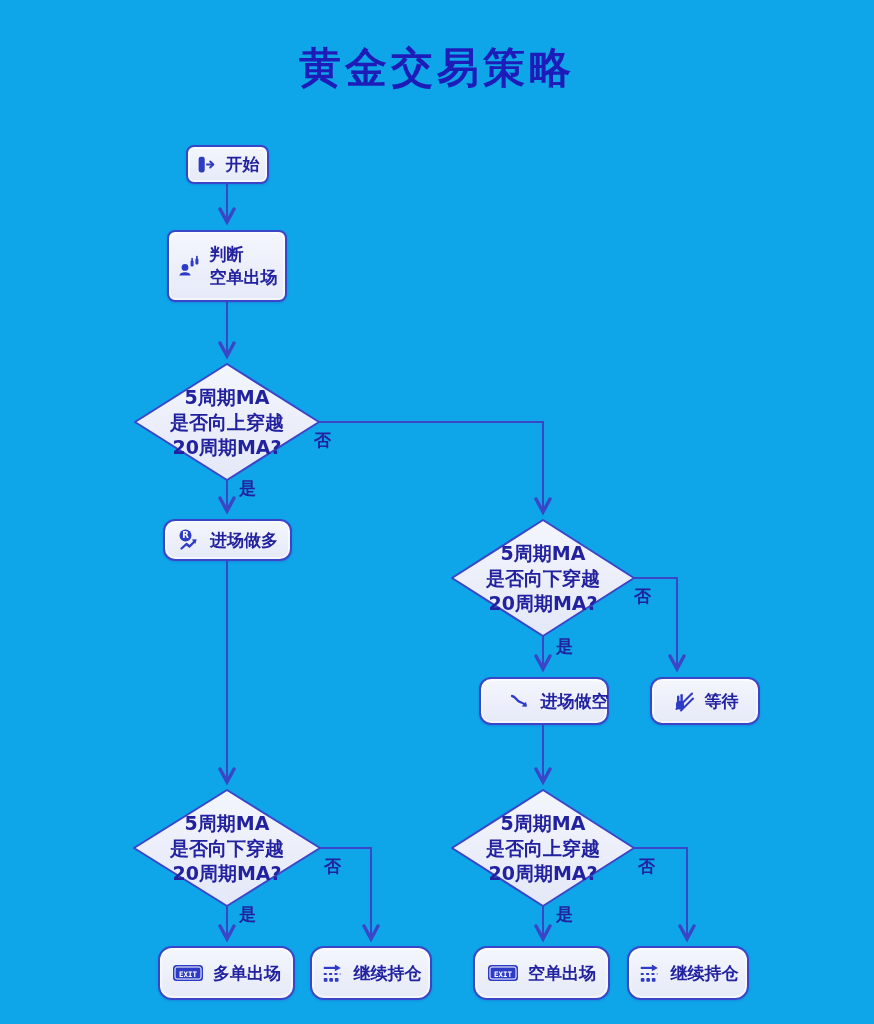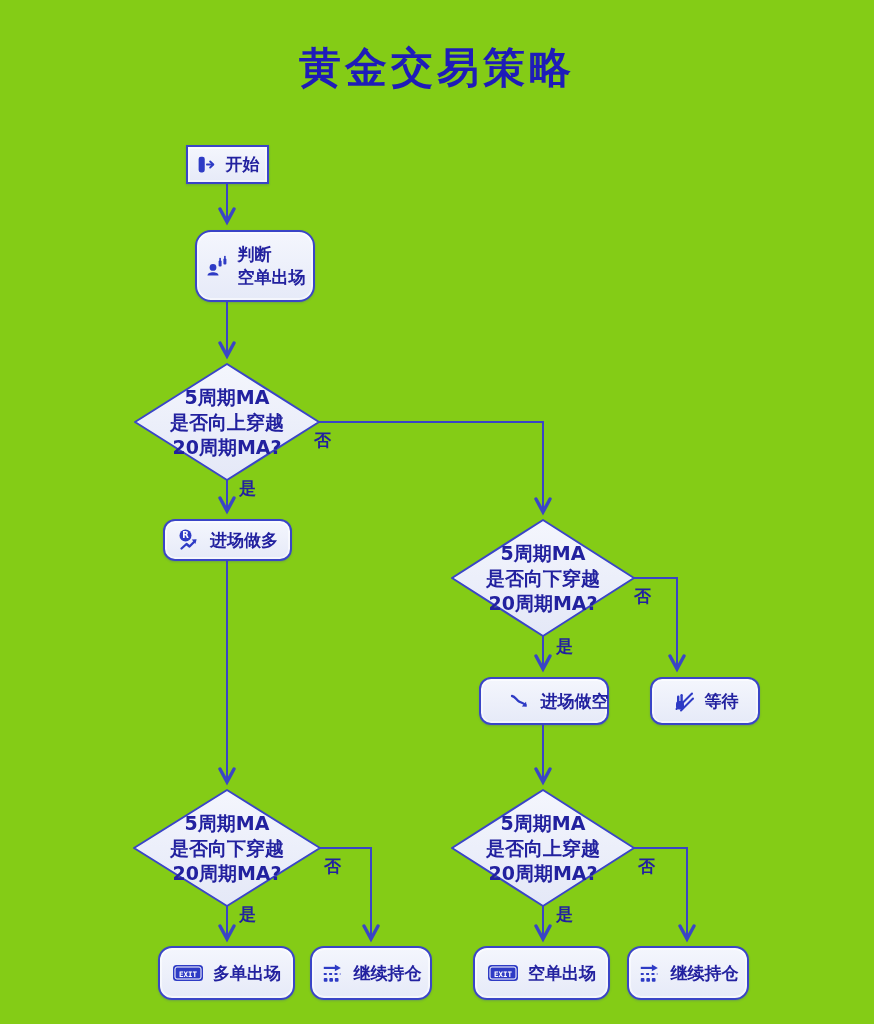--- a/index.html
+++ b/index.html
@@ -1,17 +1,17 @@
 <!DOCTYPE html>
 <html><head>
 <meta charset="utf-8">
 <style>
   html,body{margin:0;padding:0;background:#ffffff;}
   body{font-family:"DejaVu Sans","Liberation Sans",sans-serif;}
-  #canvas{position:relative;width:874px;height:1024px;background:#84cc16;overflow:hidden;}
+  #canvas{position:relative;width:874px;height:1024px;background:#0ea5e9;overflow:hidden;}
   #page-title{
     position:absolute;left:0;top:40px;width:874px;text-align:center;
     font-size:42px;font-weight:800;color:#1e1cb8;letter-spacing:4px;
   }
   #edges{position:absolute;left:0;top:0;}
   .node{
     position:absolute;box-sizing:border-box;
     border:2px solid #3a45c7;border-radius:12px;
     background:linear-gradient(180deg,#f4f6fd 0%,#e6eaf8 100%);
     box-shadow:0 1px 2px rgba(46,59,197,.25), inset 0 0 0 2px rgba(255,255,255,.55);
@@ -93,30 +93,30 @@
 
   <div class="edge-label" style="left:239px;top:477px;">是</div>
   <div class="edge-label" style="left:314px;top:429px;">否</div>
   <div class="edge-label" style="left:556px;top:635px;">是</div>
   <div class="edge-label" style="left:634px;top:585px;">否</div>
   <div class="edge-label" style="left:239px;top:903px;">是</div>
   <div class="edge-label" style="left:324px;top:855px;">否</div>
   <div class="edge-label" style="left:556px;top:903px;">是</div>
   <div class="edge-label" style="left:638px;top:855px;">否</div>
 
-  <div class="node" style="left:186px;top:145px;width:83px;height:39px;border-radius:0;">
+  <div class="node" style="left:186px;top:145px;width:83px;height:39px;border-radius:8px;">
     <svg class="icon" width="21" height="21" viewBox="0 0 24 24">
       <rect x="3" y="3" width="7" height="18" rx="2.6" fill="#2e3bc5"></rect>
       <path d="M12.5 12 H19" stroke="#2e3bc5" stroke-width="2.2" fill="none" stroke-linecap="round"></path>
       <path d="M16.2 8.6 L19.8 12 L16.2 15.4" stroke="#2e3bc5" stroke-width="2.2" fill="none" stroke-linecap="round" stroke-linejoin="round"></path>
     </svg>
     <span class="lbl">开始</span>
   </div>
 
-  <div class="node" style="left:167px;top:230px;width:120px;height:72px;border-radius:16px;margin-left:28px;">
+  <div class="node" style="left:167px;top:230px;width:120px;height:72px;border-radius:8px;">
     <svg class="icon" width="24" height="24" viewBox="0 0 24 24">
       <circle cx="8" cy="13.4" r="3.4" fill="#2e3bc5"></circle>
       <path d="M2.5 21.5 c0-4.2 11-4.2 11 0 z" fill="#2e3bc5"></path>
       <rect x="13.6" y="6.5" width="3" height="6" rx="1" fill="#2e3bc5"></rect>
       <rect x="15" y="4.6" width="0.2" height="2" stroke="#2e3bc5" stroke-width="1.4"></rect>
       <rect x="18.4" y="4.5" width="3" height="6" rx="1" fill="#2e3bc5"></rect>
       <rect x="19.8" y="2.6" width="0.2" height="2" stroke="#2e3bc5" stroke-width="1.4"></rect>
     </svg>
     <span class="twoline">
       <span>判断</span>

